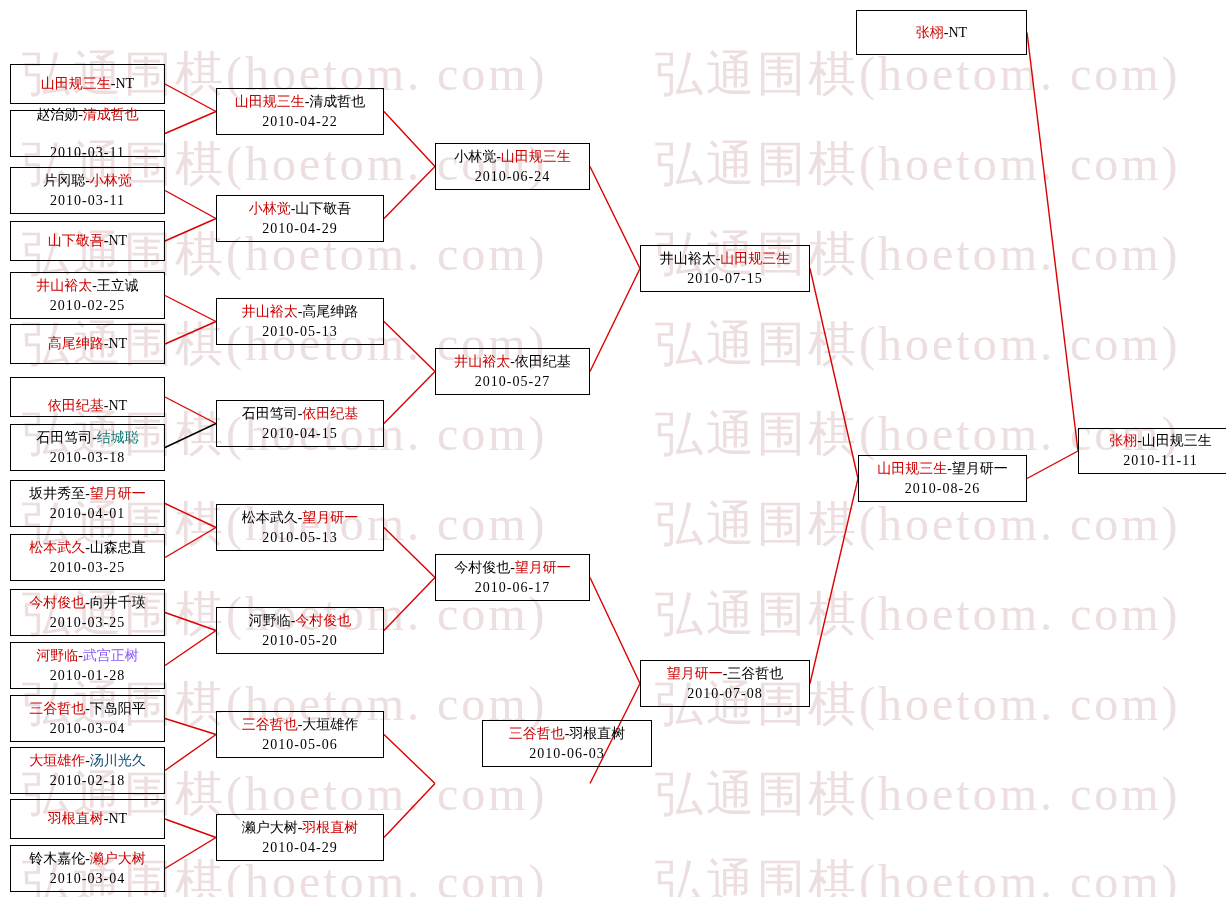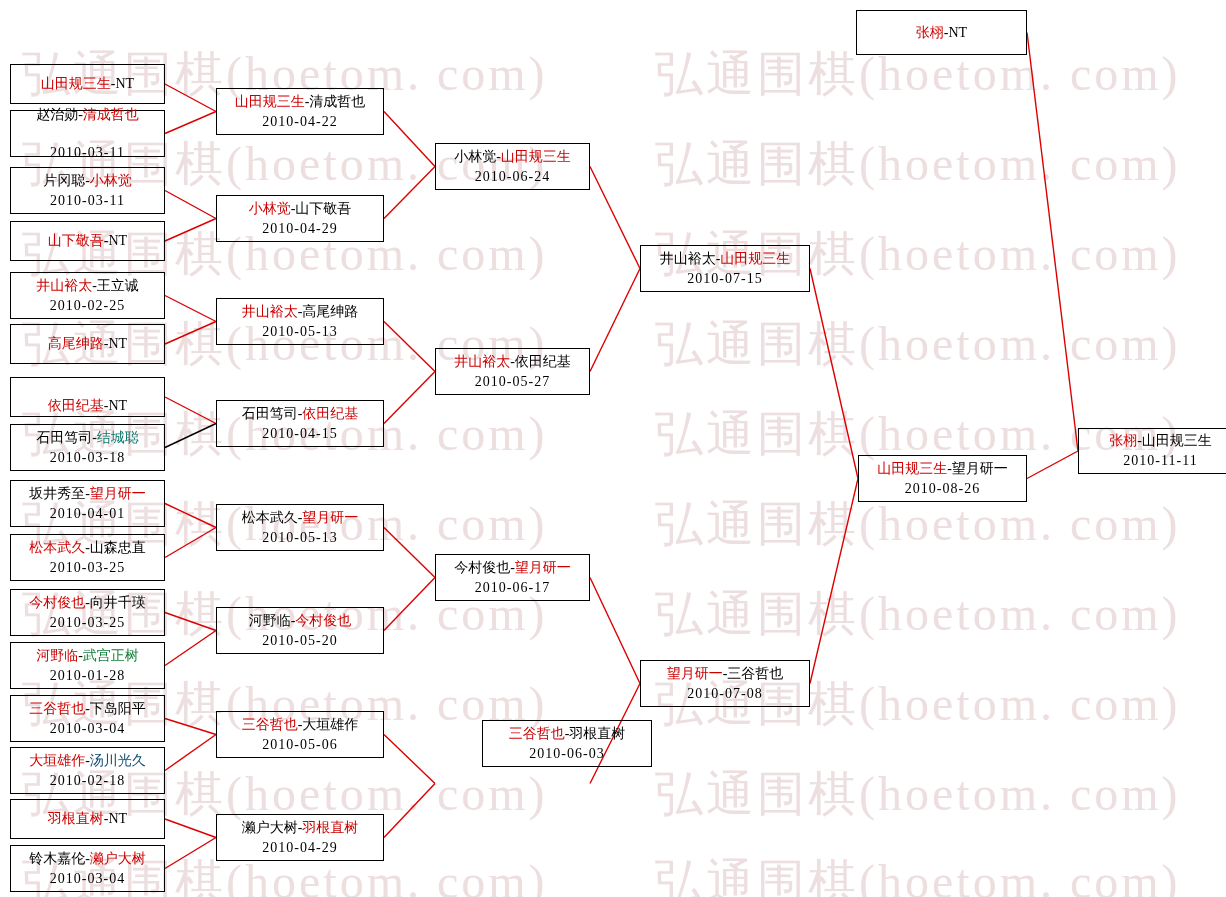--- a/index.html
+++ b/index.html
@@ -144,21 +144,21 @@
       </div>
       <div class="box" style="left: 10px; top: 534px; width: 155px; height: 47px;">
         <div class="matchup"><span style="color: rgb(204, 0, 0);">松本武久</span><span style="color: rgb(0, 0, 0);">-</span><span style="color: rgb(0, 0, 0);">山森忠直</span></div>
         <div class="date">2010-03-25</div>
       </div>
       <div class="box" style="left: 10px; top: 589px; width: 155px; height: 47px;">
         <div class="matchup"><span style="color: rgb(204, 0, 0);">今村俊也</span><span style="color: rgb(0, 0, 0);">-</span><span style="color: rgb(0, 0, 0);">向井千瑛</span></div>
         <div class="date">2010-03-25</div>
       </div>
       <div class="box" style="left: 10px; top: 642px; width: 155px; height: 47px;">
-        <div class="matchup"><span style="color: rgb(204, 0, 0);">河野临</span><span style="color: rgb(0, 0, 0);">-</span><span style="color: #15803d;">武宫正树</span></div>
+        <div class="matchup"><span style="color: rgb(204, 0, 0);">河野临</span><span style="color: rgb(0, 0, 0);">-</span><span style="color: #8b5cf6;">武宫正树</span></div>
         <div class="date">2010-01-28</div>
       </div>
       <div class="box" style="left: 10px; top: 695px; width: 155px; height: 47px;">
         <div class="matchup"><span style="color: rgb(204, 0, 0);">三谷哲也</span><span style="color: rgb(0, 0, 0);">-</span><span style="color: rgb(0, 0, 0);">下岛阳平</span></div>
         <div class="date">2010-03-04</div>
       </div>
       <div class="box" style="left: 10px; top: 747px; width: 155px; height: 47px;">
         <div class="matchup"><span style="color: rgb(204, 0, 0);">大垣雄作</span><span style="color: rgb(0, 0, 0);">-</span><span style="color: #0c4a6e;">汤川光久</span></div>
         <div class="date">2010-02-18</div>
       </div>

